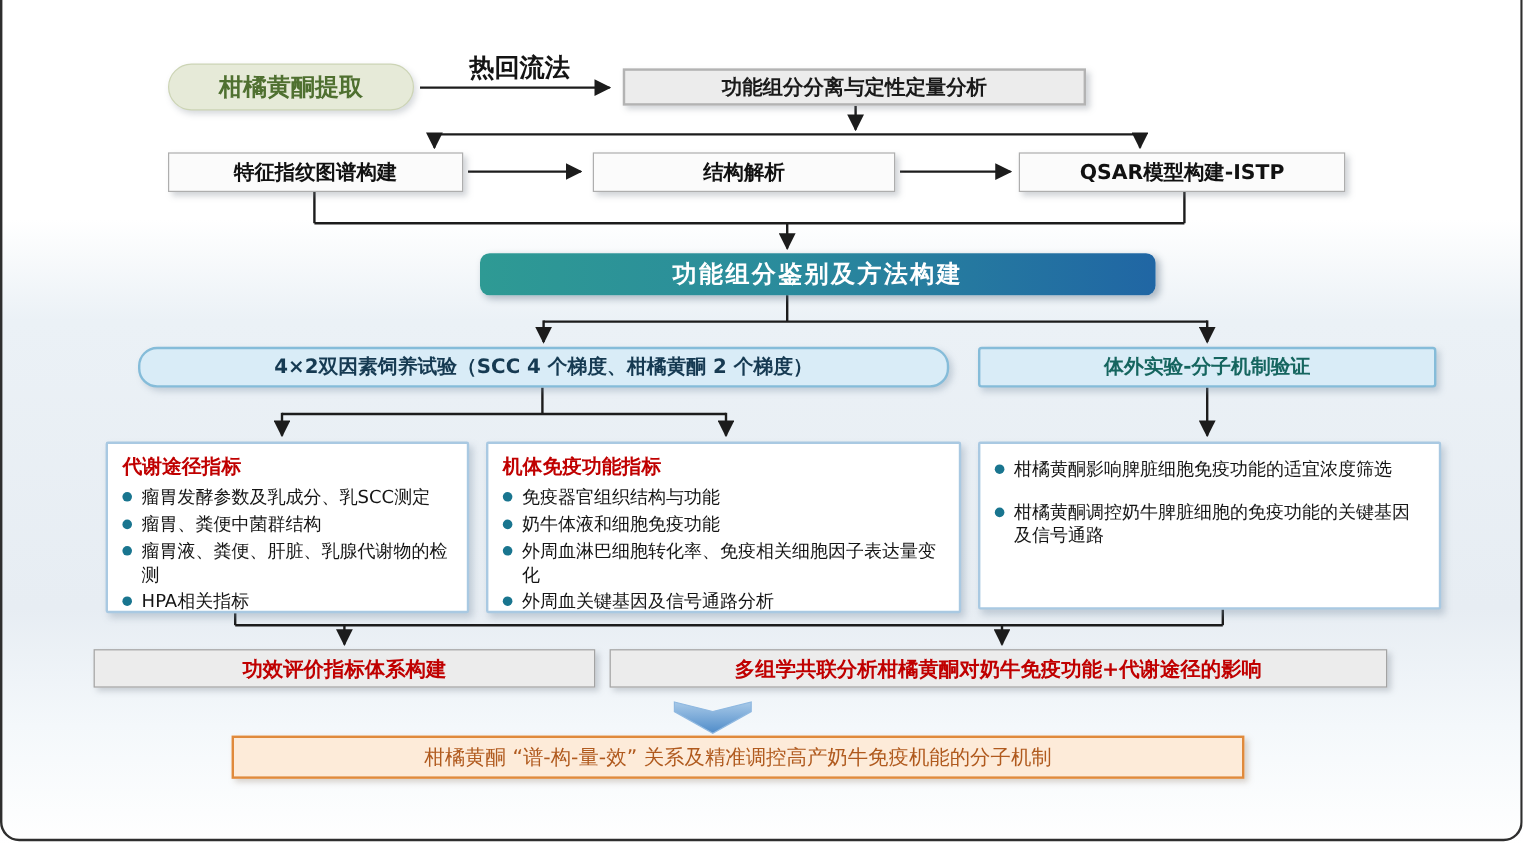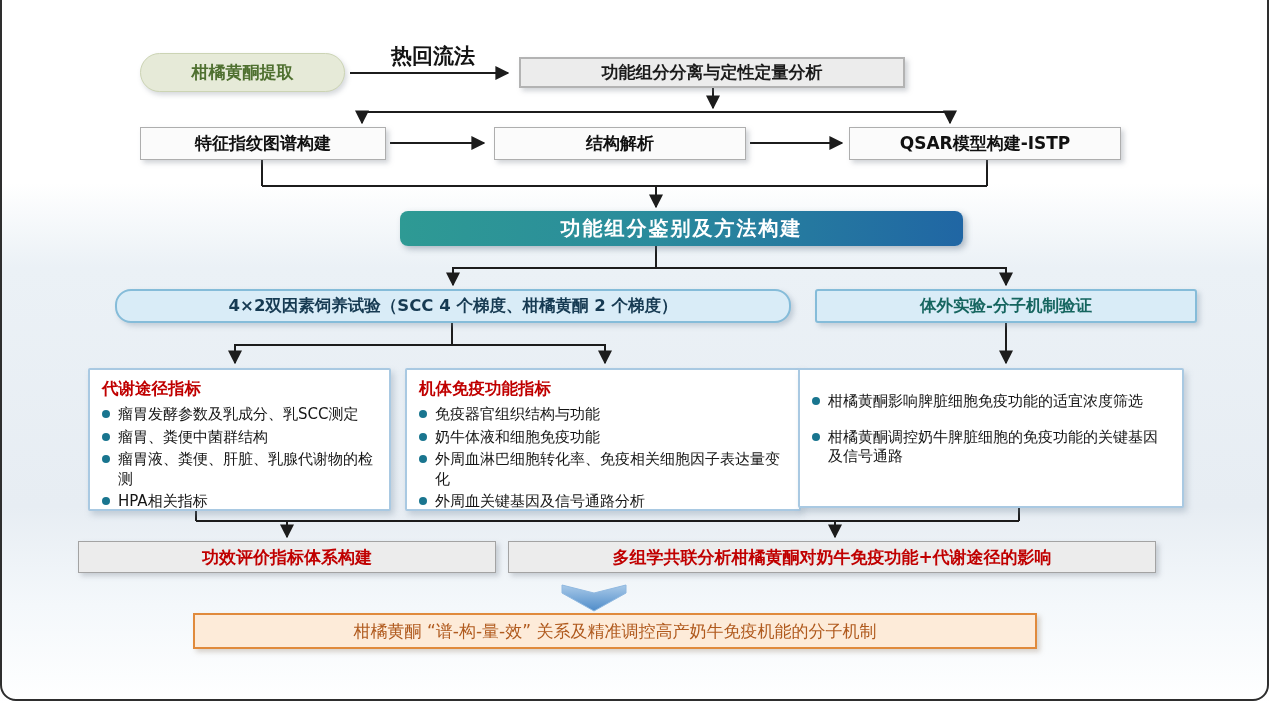--- a/index.html
+++ b/index.html
@@ -10,21 +10,21 @@
   }
   .frame{
     position:absolute;left:0px;top:-26px;right:0px;bottom:3px;
     border:2.5px solid #2e2e2e;border-radius:16px;pointer-events:none;
   }
   svg.connectors{position:absolute;left:0;top:0;pointer-events:none;}
   .box{position:absolute;box-sizing:border-box;display:flex;align-items:center;justify-content:center;text-align:center;}
   .pill{
     left:140px;top:53px;width:205px;height:39px;border-radius:20px;
     background:#e6ead8;border:1px solid #ccd4b4;
-    color:#4f7030;font-weight:700;font-size:17px;
+    color:#4f7030;font-weight:700;font-size:20px;
     box-shadow:2px 3px 5px rgba(120,130,140,.30);
   }
   .method-label{
     position:absolute;left:368px;top:42px;width:130px;text-align:center;
     color:#141414;font-size:21px;font-weight:700;
   }
   .graybox{
     background:#ececec;border:2px solid #b3b3b3;
     color:#1a1a1a;font-weight:700;font-size:17px;
     box-shadow:3px 3px 5px rgba(120,130,140,.35);
@@ -52,21 +52,21 @@
   .feeding-box{left:115px;top:289px;width:676px;height:34px;color:#163a52;border-radius:16px;}
   .invitro-box{left:815px;top:289px;width:382px;height:34px;color:#15655f;}
   .panel{
     position:absolute;box-sizing:border-box;background:#ffffff;
     border:2px solid #a9c9e2;border-radius:2px;
     box-shadow:3px 4px 6px rgba(120,140,160,.35);
     padding:8px 10px 6px 12px;
   }
   .metabolic-panel{left:88px;top:368px;width:303px;height:143px;}
   .immune-panel{left:405px;top:368px;width:396px;height:143px;}
-  .invitro-panel{left:798px;top:368px;width:386px;height:140px;padding-top:22px;}
+  .invitro-panel{left:815px;top:368px;width:386px;height:140px;padding-top:12px;}
   .panel-title{color:#c00000;font-weight:700;font-size:16.5px;margin:0 0 5px 0;}
   ul.bullets{list-style:none;margin:0;padding:0;}
   ul.bullets li{display:flex;gap:8px;margin:3px 0;color:#151515;font-size:15px;line-height:1.3;text-align:left;}
   .invitro-panel ul.bullets li{margin:0 0 16px 0;}
   .dot{flex:none;width:8px;height:8px;border-radius:50%;background:#19758f;margin-top:5px;}
   .redbox{
     background:#ececec;border:1.5px solid #a3a3a3;
     color:#c00000;font-weight:700;font-size:17px;
     box-shadow:3px 3px 5px rgba(120,130,140,.35);
   }

